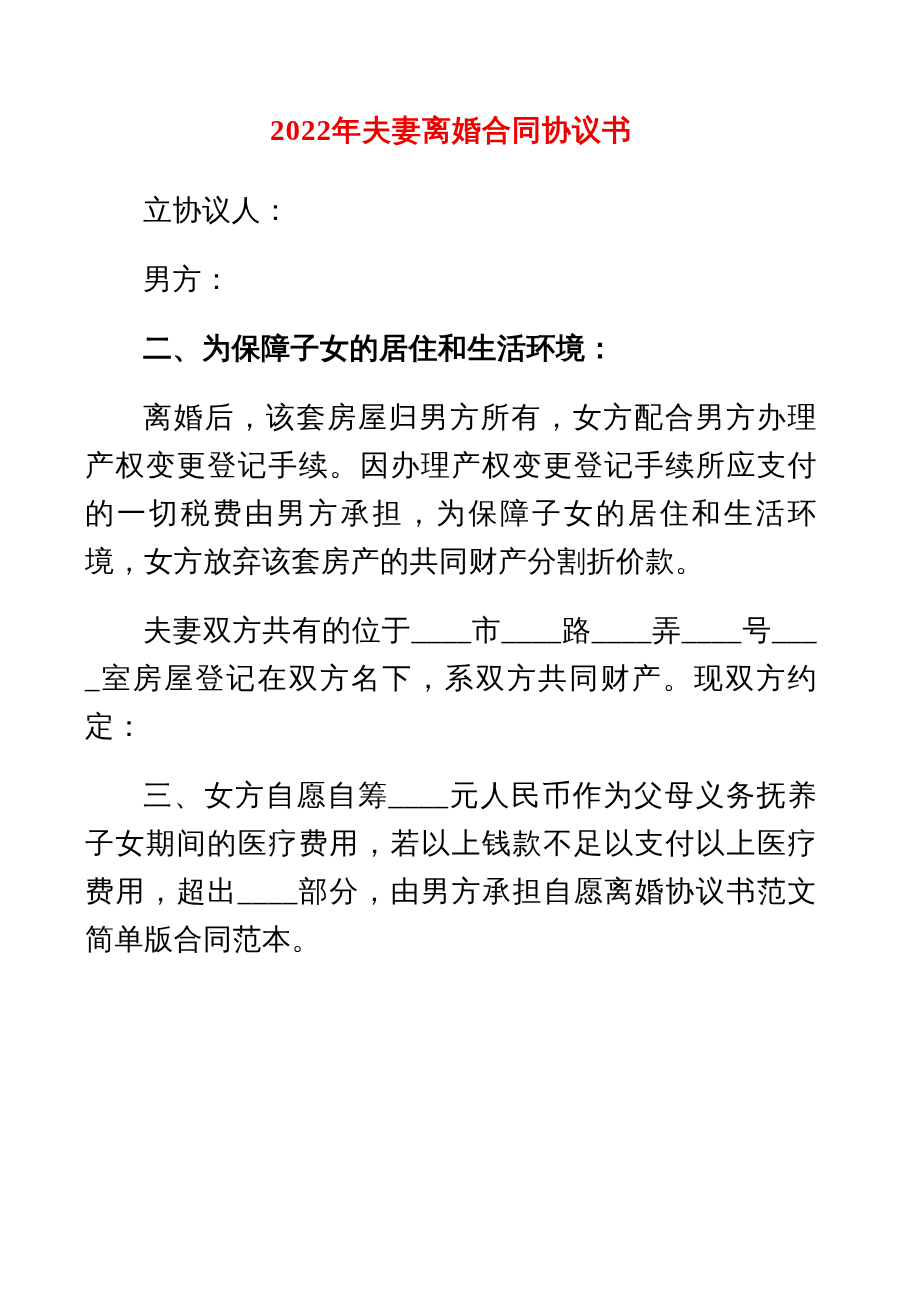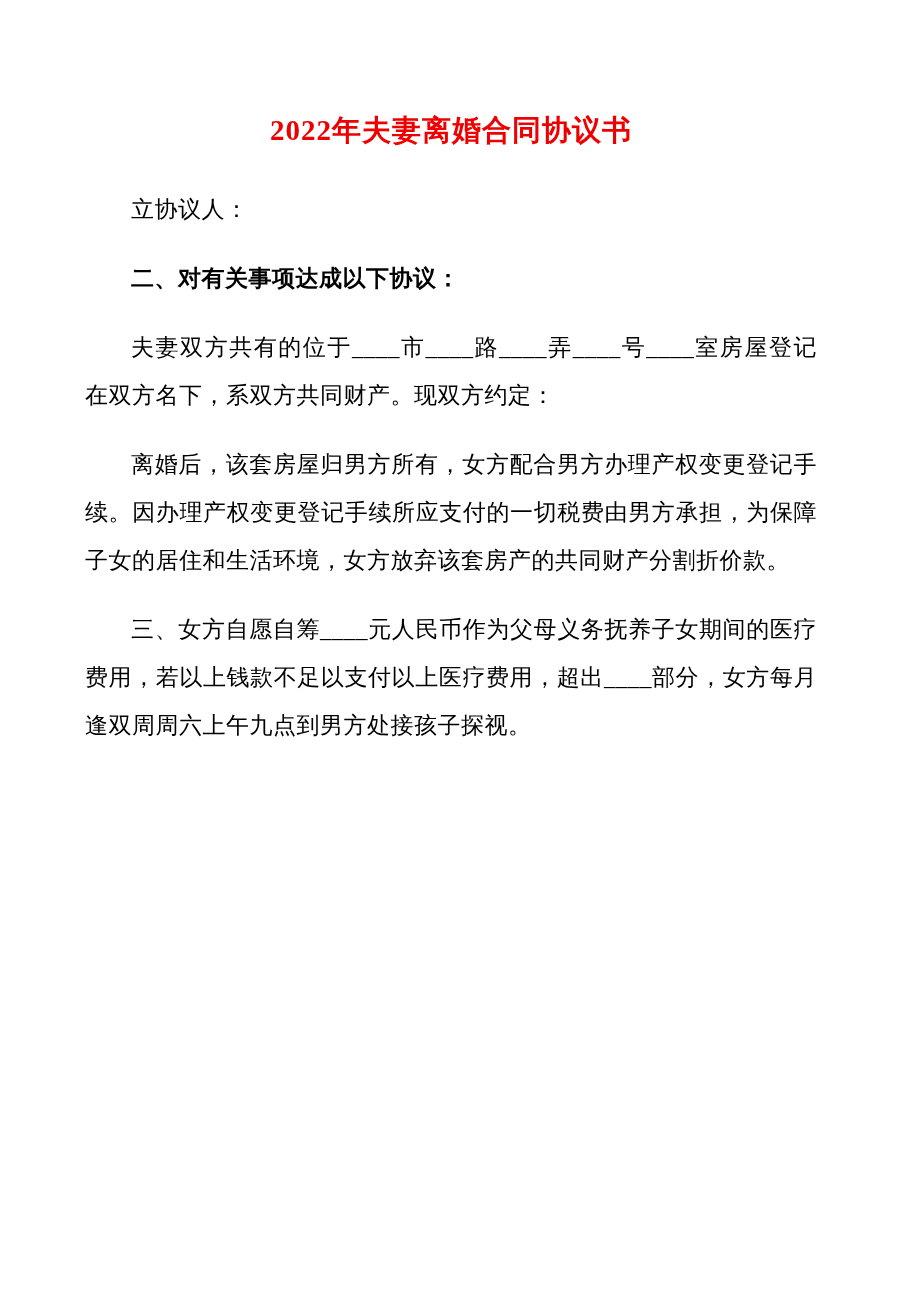--- a/index.html
+++ b/index.html
@@ -22,45 +22,46 @@
   .doc-title {
     margin: 0 0 36px 0;
     text-align: center;
     font-size: 29px;
     font-weight: bold;
     line-height: 40px;
     letter-spacing: 1px;
   }
   .para {
     margin: 0 0 21px 0;
-    font-size: 23px;
+    font-size: 29px;
     line-height: 48px;
     text-align: justify;
     text-indent: 2em;
     letter-spacing: 0.5px;
     word-break: break-all;
   }
   .para.bold {
     font-weight: bold;
   }
 </style>
 </head>
 <body>
 
 <div class="page">
 
   <h1 class="doc-title" style="color: rgb(238, 0, 0);">2022年夫妻离婚合同协议书</h1>
 
   <p class="para">立协议人：</p>
 
+  <p class="para">男方：</p>
 
 
 
 
-  <p class="para bold">二、对有关事项达成以下协议：</p>
+  <p class="para bold">二、为保障子女的居住和生活环境：</p>
+
+  <p class="para">离婚后，该套房屋归男方所有，女方配合男方办理产权变更登记手续。因办理产权变更登记手续所应支付的一切税费由男方承担，为保障子女的居住和生活环境，女方放弃该套房产的共同财产分割折价款。</p>
 
   <p class="para">夫妻双方共有的位于____市____路____弄____号____室房屋登记在双方名下，系双方共同财产。现双方约定：</p>
 
-  <p class="para">离婚后，该套房屋归男方所有，女方配合男方办理产权变更登记手续。因办理产权变更登记手续所应支付的一切税费由男方承担，为保障子女的居住和生活环境，女方放弃该套房产的共同财产分割折价款。</p>
-
-  <p class="para">三、女方自愿自筹____元人民币作为父母义务抚养子女期间的医疗费用，若以上钱款不足以支付以上医疗费用，超出____部分，女方每月逢双周周六上午九点到男方处接孩子探视。</p>
+  <p class="para">三、女方自愿自筹____元人民币作为父母义务抚养子女期间的医疗费用，若以上钱款不足以支付以上医疗费用，超出____部分，由男方承担自愿离婚协议书范文简单版合同范本。</p>
 
 </div>
 
 </body></html>

